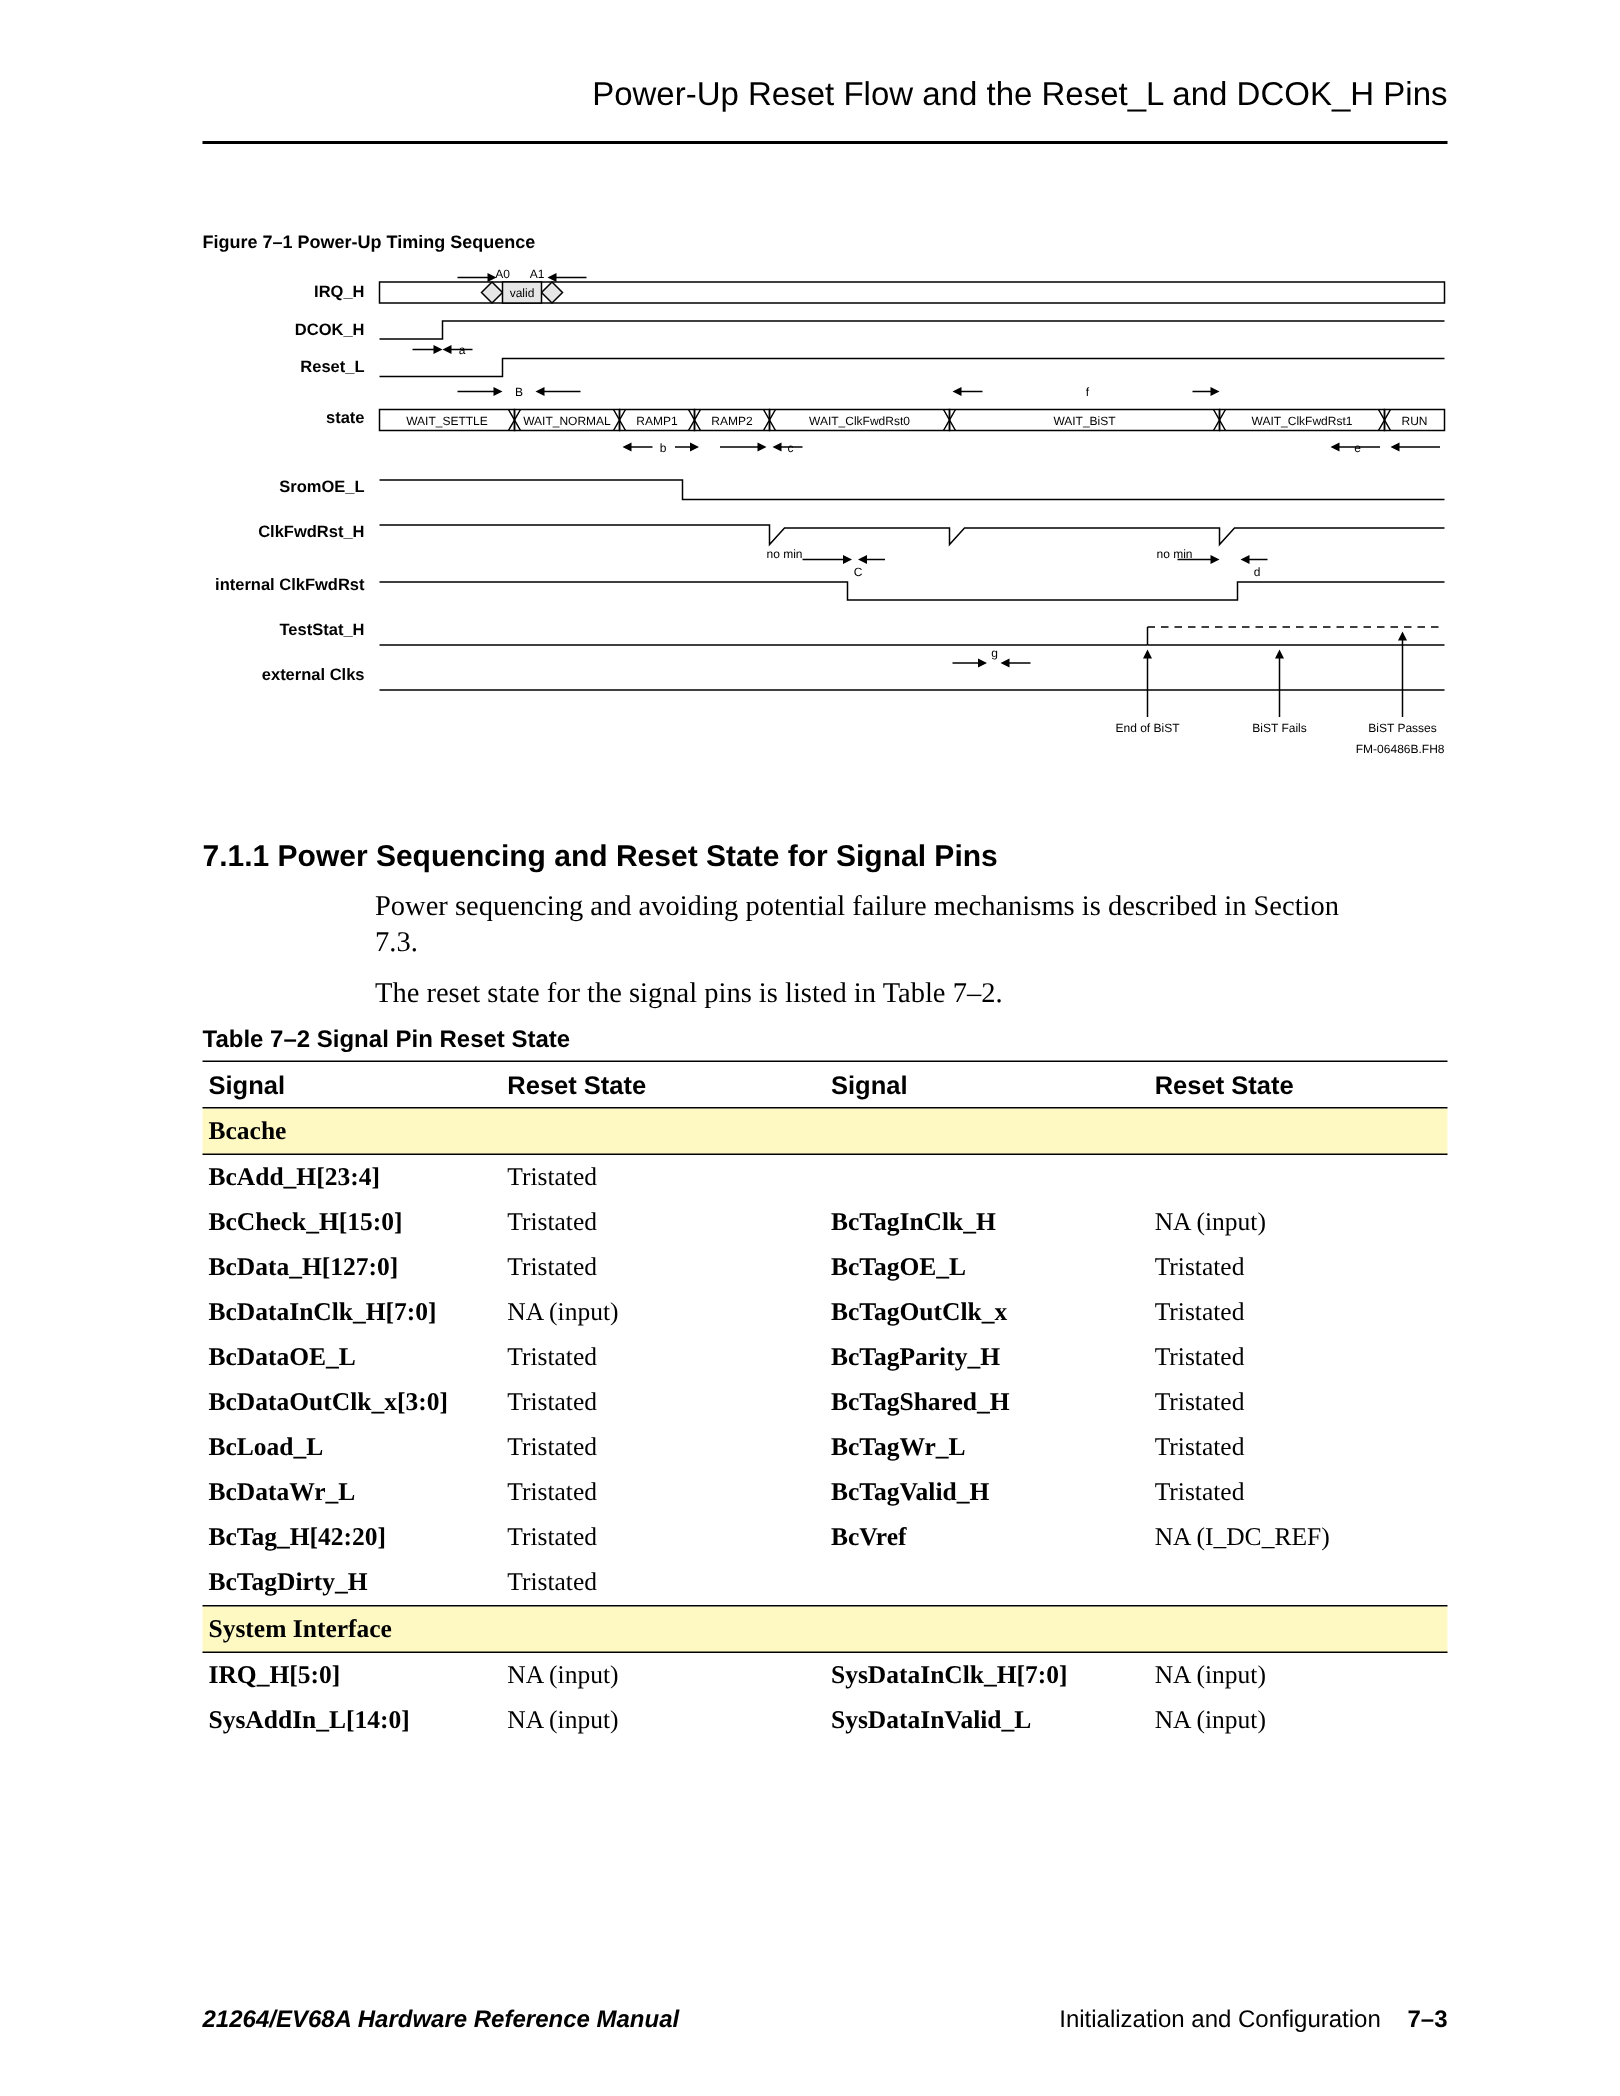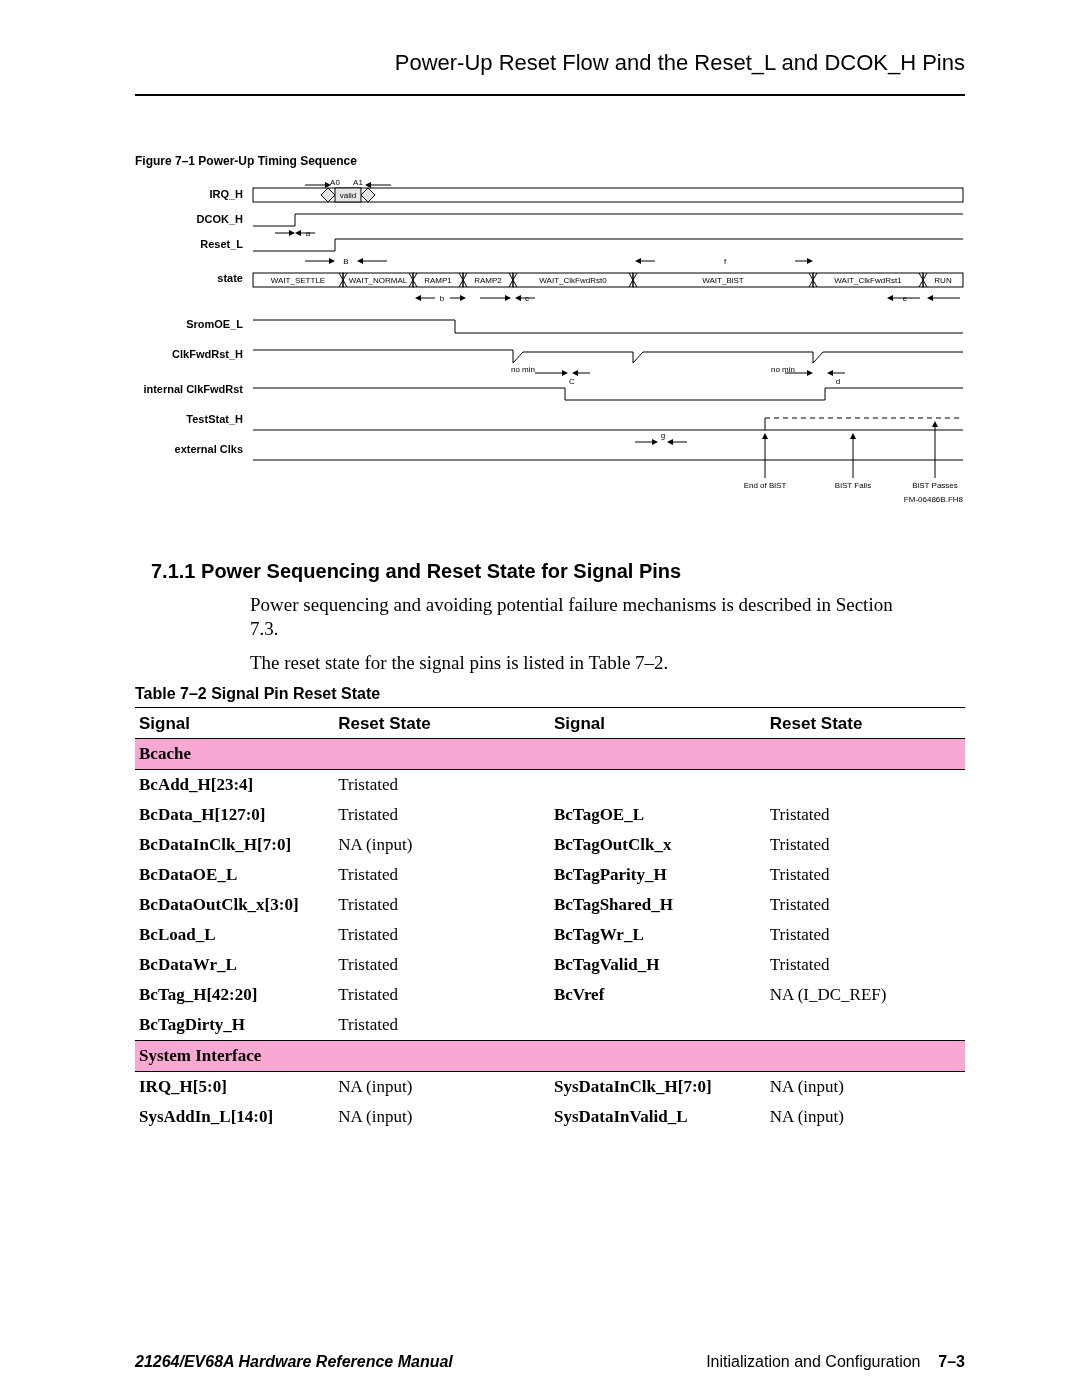--- a/index.html
+++ b/index.html
@@ -35,21 +35,21 @@
     font-family: Arial, Helvetica, sans-serif;
     font-weight: bold;
     font-size: 16px;
     margin-bottom: 4px;
   }
   .timing-svg { display: block; }
   .sec-hd {
     font-family: Arial, Helvetica, sans-serif;
     font-weight: bold;
     font-size: 20px;
-    margin: 42px 0 10px 16px;
+    margin: 42px 0 10px 0;
   }
   .body-para {
     font-size: 19px;
     line-height: 24px;
     margin: 0 0 10px 115px;
   }
   table.signal {
     border-collapse: collapse;
     width: 100%;
     font-size: 17px;
@@ -60,30 +60,30 @@
     font-weight: bold;
     padding: 6px 8px 4px 4px;
     border-top: 1.5px solid #000;
     border-bottom: 1.5px solid #000;
   }
   table.signal td {
     padding: 5px 8px 5px 4px;
     vertical-align: top;
   }
   tr.grouphdr td {
-    background: #f9a8d4;
+    background: #fef9c3;
     font-weight: bold;
     border-top: 1px solid #000;
     border-bottom: 1px solid #000;
   }
   .sig { font-weight: bold; }
   .rst { font-weight: normal; margin-top: 47px; }
   .footer {
     position: absolute;
-    bottom: 26px;
+    bottom: 41px;
     left: 135px;
     right: 115px;
     font-family: Arial, Helvetica, sans-serif;
     font-size: 16px;
   }
   .footer .manual { font-style: italic; font-weight: bold; }
   .footer .right { float: right; }
   .footer .pgno { font-weight: bold; }
 </style>
 </head>
@@ -265,20 +265,26 @@
     <tr class="grouphdr">
         <td colspan="4">Bcache</td>
       </tr>
     <tr>
         <td class="sig">BcAdd_H[23:4]</td>
         <td class="rst">Tristated</td>
         <td class="sig"></td>
         <td class="rst"></td>
       </tr>
     <tr>
+        <td class="sig">BcCheck_H[15:0]</td>
+        <td class="rst">Tristated</td>
+        <td class="sig">BcTagInClk_H</td>
+        <td class="rst">NA (input)</td>
+      </tr>
+    <tr>
         <td class="sig">BcData_H[127:0]</td>
         <td class="rst">Tristated</td>
         <td class="sig">BcTagOE_L</td>
         <td class="rst">Tristated</td>
       </tr>
     <tr>
         <td class="sig">BcDataInClk_H[7:0]</td>
         <td class="rst">NA (input)</td>
         <td class="sig">BcTagOutClk_x</td>
         <td class="rst">Tristated</td>

